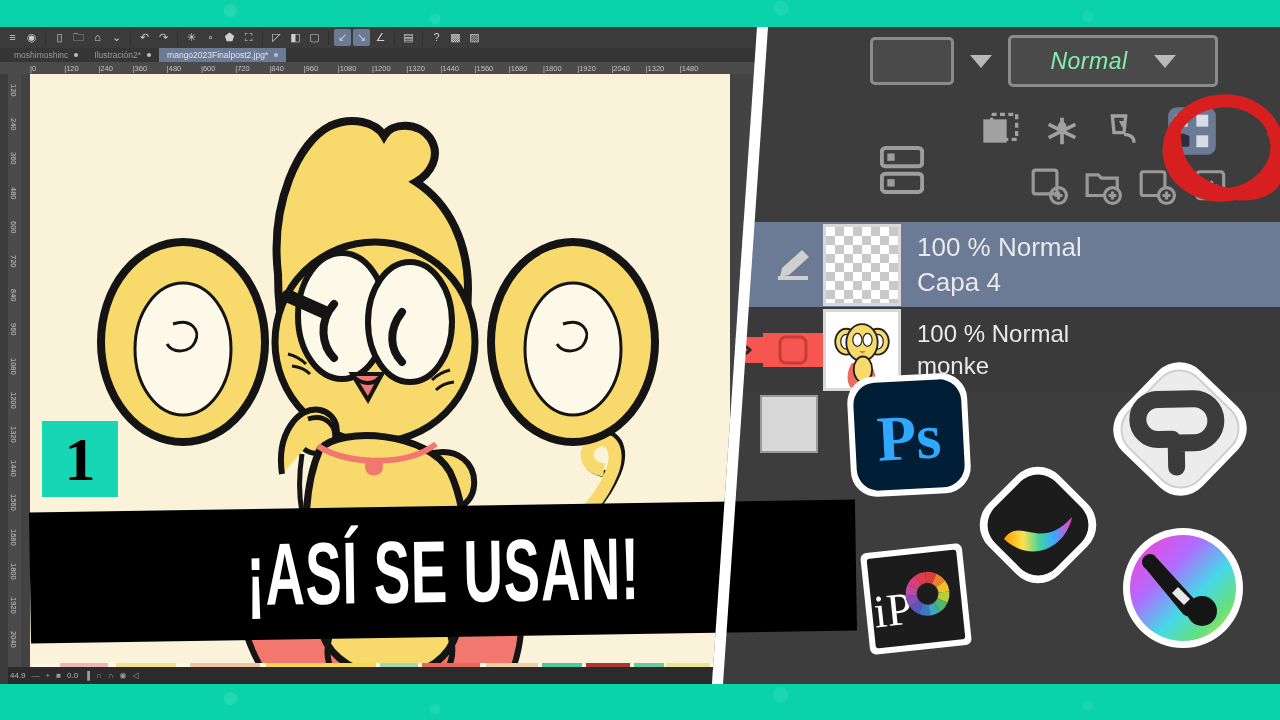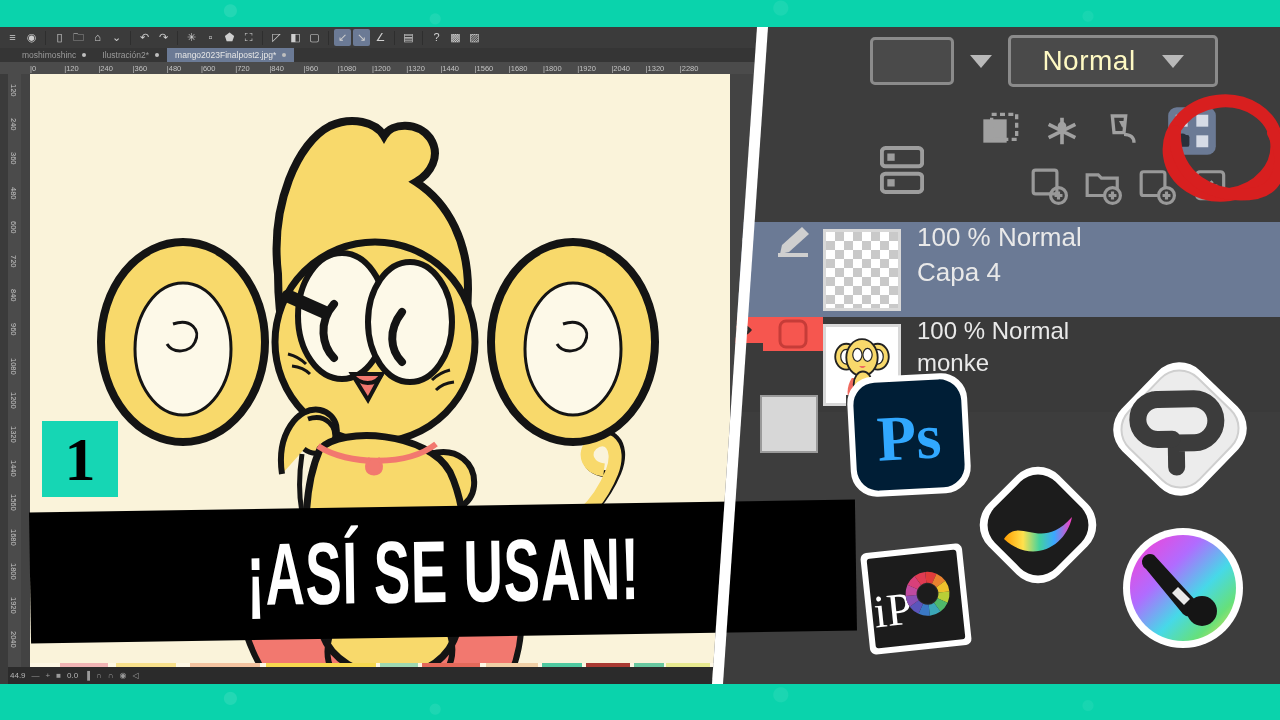--- a/index.html
+++ b/index.html
@@ -27,36 +27,36 @@
   }
   #panel-inner{ position:absolute; inset:0; }
 
   .blend-row{ position:absolute; left:170px; top:8px; display:flex; align-items:center; gap:16px; }
   .sw-box{ width:84px; height:48px; border:3px solid #8b8b8b; background:#4a4a4a; border-radius:5px; }
   .caret{ width:0;height:0;border-left:11px solid transparent;border-right:11px solid transparent;
           border-top:13px solid #b9b9b9; }
   .blend-select{ width:210px; height:52px; border:3px solid #8b8b8b; background:#4a4a4a;
                  border-radius:5px; display:flex; align-items:center; justify-content:center;
                  gap:26px; }
-  .blend-select .lbl{ color:#fef9c3; font-size:28px; letter-spacing:.5px; }
+  .blend-select .lbl{ color:#86efac; font-size:23px; letter-spacing:.5px;font-style:italic; }
 
   .lock-row{ position:absolute; left:280px; top:78px; display:flex; gap:22px; align-items:center; }
   .lock-ico{ width:40px; height:40px; opacity:.78; }
 
   .rowicons2{ position:absolute; left:330px; top:140px; display:flex; gap:16px; align-items:center;}
   .rowicons2 .ri{ width:38px; height:38px; opacity:.72; }
 
   .mini-left{ position:absolute; left:180px; top:118px; width:44px;height:50px; opacity:.75;}
 
   
   #red-circle{ position:absolute; left:455px; top:62px; width:135px; height:118px; z-index:8; }
 
   
   #layers{ position:absolute; left:0; top:195px; width:580px; }
-  .lrow{ display:flex; height:95px; align-items:flex-start; }
+  .lrow{ display:flex; height:85px; align-items:center; }
   .lrow.sel{ background:#6b7a95; }
   .lrow.alt{ background:#3a3a3a; }
   .eye-cell{ width:63px; display:flex; align-items:center; justify-content:center; }
   .pen-cell{ width:60px; display:flex; align-items:center; justify-content:center; }
   .eye-cell.hot, .pen-cell.hot{ background:#f6564f; }
   .thumb{ width:78px; height:82px; align-self:center; border:3px solid #d8d8d8; background:#fff; }
   .thumb.checker{
      background-image:linear-gradient(45deg,#c9c9c9 25%,transparent 25%,transparent 75%,#c9c9c9 75%),
                       linear-gradient(45deg,#c9c9c9 25%,#fff 25%,#fff 75%,#c9c9c9 75%);
      background-size:18px 18px; background-position:0 0,9px 9px;
@@ -78,21 +78,21 @@
     clip-path: polygon(0 0, 757px 0, 712px 657px, 0 657px);
   }
   #csp-toolbar{ position:absolute; left:0; top:0; width:760px; height:21px; background:#3b3b3b;
                 display:flex; align-items:center; gap:2px; padding-left:4px; }
   .tb-ico{ width:17px;height:17px; border-radius:2px; display:flex;align-items:center;justify-content:center;
            color:#cfcfcf; font-size:11px; line-height:1; }
   .tb-ico.on{ background:#6b7a95; }
   .tb-sep{ width:1px; height:14px; background:#2e2e2e; margin:0 3px; }
 
   #csp-tabs{ position:absolute; left:0; top:21px; width:760px; height:14px; background:#353535;
-             display:flex; align-items:center; gap:0; padding-left:14px; }
+             display:flex; align-items:center; gap:0; padding-left:6px; }
   .tab{ display:flex;align-items:center; gap:6px; height:14px; padding:0 8px;
         color:#9a9a9a; font-size:8.5px; white-space:nowrap; }
   .tab.active{ background:#6b7a95; color:#e6e6e6; }
   .tab .dot{ width:4px;height:4px;border-radius:50%; background:#bfbfbf; }
 
   #ruler-h{ position:absolute; left:0; top:35px; width:760px; height:12px; background:#4b4b4b;
             color:#c3c3c3; font-size:7.5px; overflow:hidden; }
   #ruler-h .tk{ position:absolute; top:2px; }
   #ruler-h .tk::before{ content:"|"; }
   #ruler-v{ position:absolute; left:8px; top:47px; width:13px; height:610px; background:#4b4b4b;
@@ -345,21 +345,21 @@
         <span class="tk" style="left: 337.8px;">1080</span>
         <span class="tk" style="left: 372px;">1200</span>
         <span class="tk" style="left: 406.2px;">1320</span>
         <span class="tk" style="left: 440.4px;">1440</span>
         <span class="tk" style="left: 474.6px;">1560</span>
         <span class="tk" style="left: 508.8px;">1680</span>
         <span class="tk" style="left: 543px;">1800</span>
         <span class="tk" style="left: 577.2px;">1920</span>
         <span class="tk" style="left: 611.4px;">2040</span>
         <span class="tk" style="left: 645.6px;">1320</span>
-        <span class="tk" style="left: 679.8px;">2280</span>
+        <span class="tk" style="left: 679.8px;">1480</span>
       </div>
     <div id="gutter"></div>
     <div id="ruler-v">
         <span class="tv" style="top: 10px;">120</span>
         <span class="tv" style="top: 44.2px;">240</span>
         <span class="tv" style="top: 78.4px;">360</span>
         <span class="tv" style="top: 112.6px;">480</span>
         <span class="tv" style="top: 146.8px;">600</span>
         <span class="tv" style="top: 181px;">720</span>
         <span class="tv" style="top: 215.2px;">840</span>

